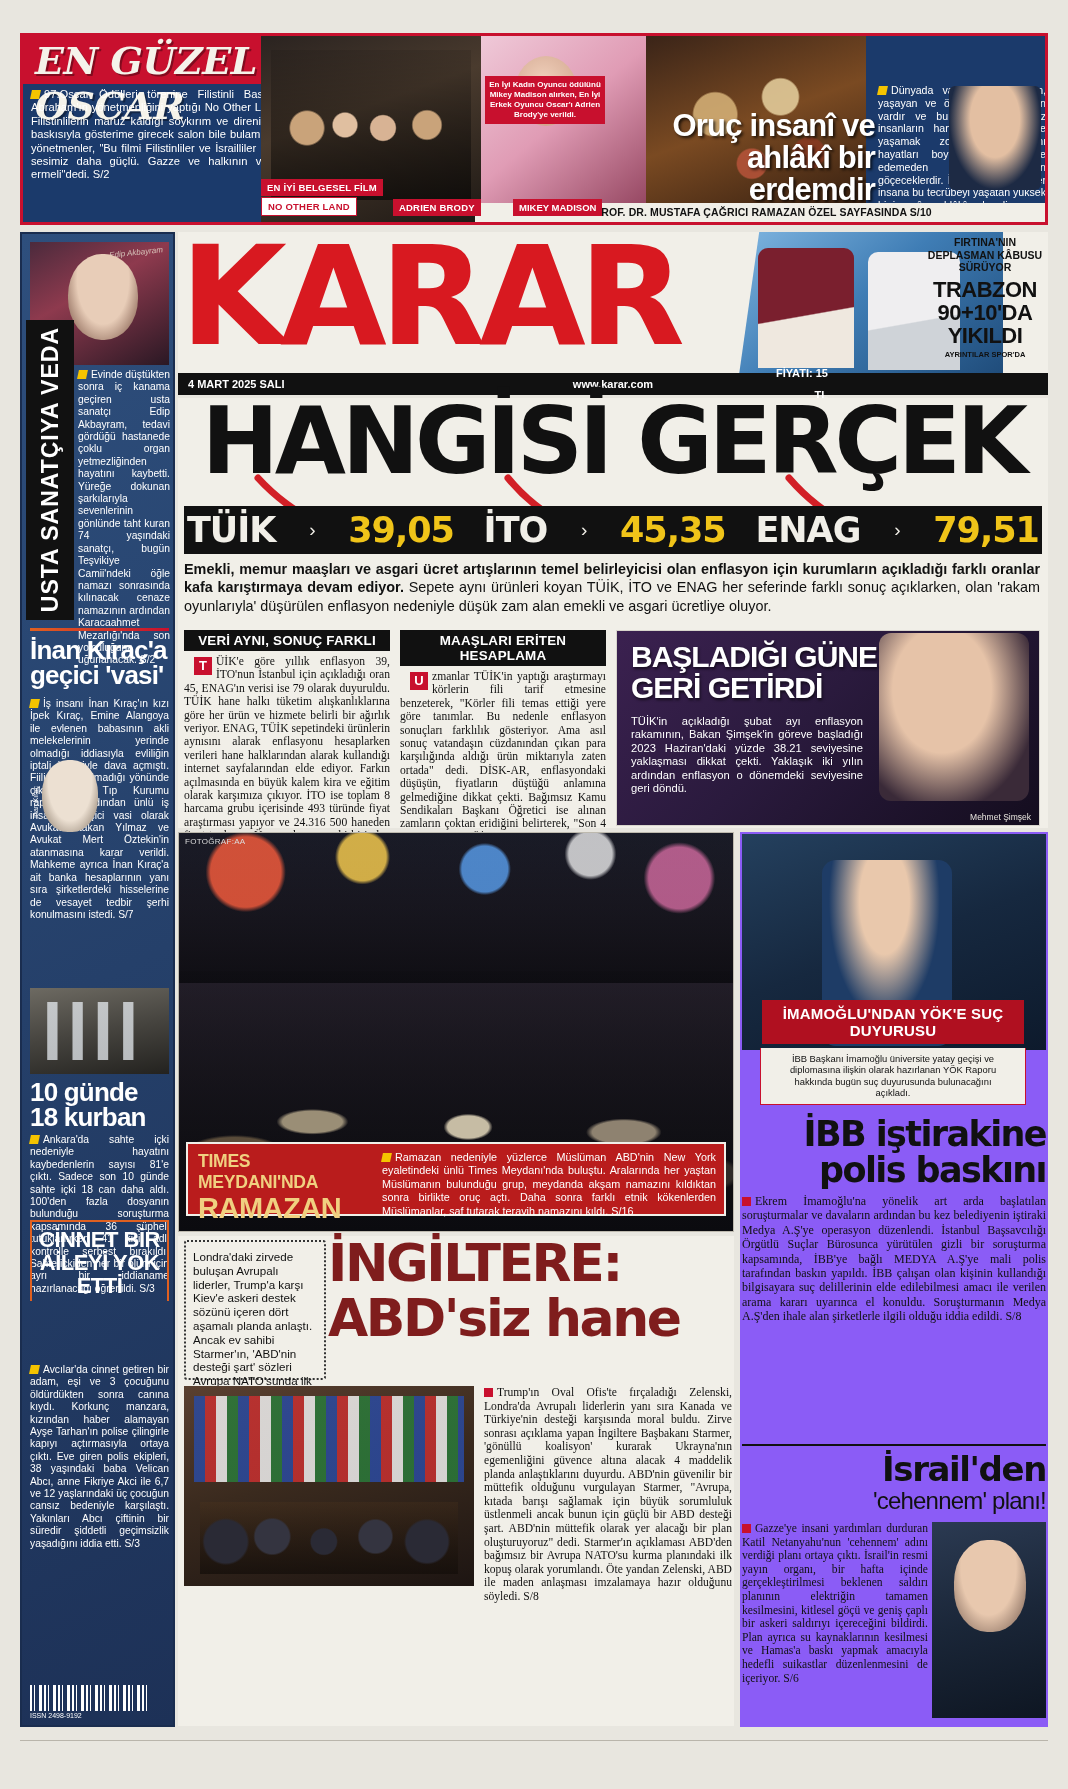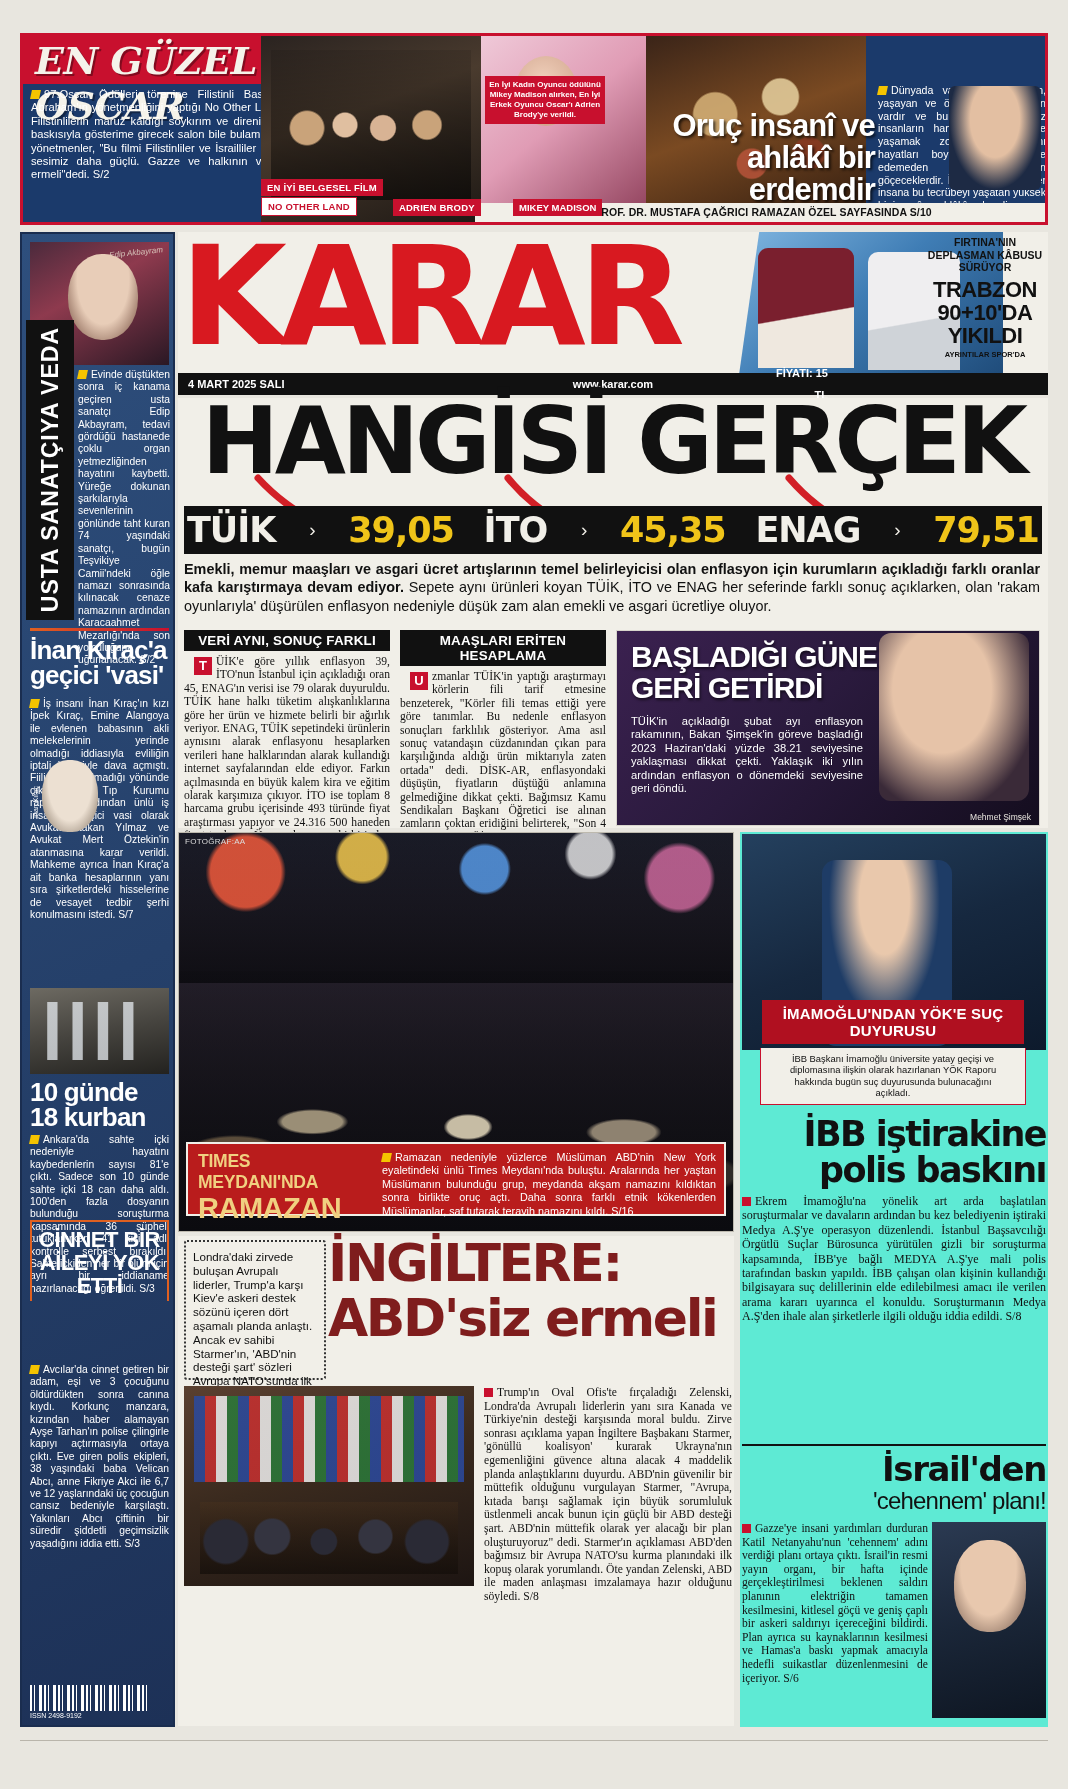--- a/index.html
+++ b/index.html
@@ -405,21 +405,21 @@
     position:absolute; left:306px; top:150px; width:248px;
     font-family:"Liberation Serif", serif;
     font-size:11.6px; line-height:13.6px; text-align:justify; color:#111;
   }
   .sq-red{ display:inline-block; width:9px; height:9px; background:#c8102e;
     margin-right:4px; vertical-align:-1px; }
 
   
   .right-col{
     position:absolute; left:740px; top:832px; width:308px; height:895px;
-    background:#5eead4;
+    background:#8b5cf6;
   }
   .ima-photo{
     position:absolute; left:2px; top:2px; width:304px; height:216px;
     background: linear-gradient(160deg,#24405e 0%,#16283f 50%,#0d1a2c 100%);
     overflow:hidden;
   }
   .ima-photo::after{
     content:""; position:absolute; left:80px; top:26px; width:130px; height:186px;
     background: radial-gradient(ellipse at 48% 22%, #e9c8ac 0 26%, #1e3c66 58%);
     border-radius:14px;
@@ -633,21 +633,21 @@
     </div>
     <div class="tc-right">
       <span class="bullet-y"></span><span>Ramazan nedeniyle yüzlerce Müslüman ABD'nin New York eyaletindeki ünlü Times Meydanı'nda buluştu. Aralarında her yaştan Müslümanın bulunduğu grup, meydanda akşam namazını kıldıktan sonra birlikte oruç açtı. Daha sonra farklı etnik kökenlerden Müslümanlar, saf tutarak teravih namazını kıldı. S/16</span>
     </div>
   </div>
 
   <div class="ing-wrap">
     <div class="ing-note">Londra'daki zirvede buluşan Avrupalı liderler, Trump'a karşı Kiev'e askeri destek sözünü içeren dört aşamalı planda anlaştı. Ancak ev sahibi Starmer'ın, 'ABD'nin desteği şart' sözleri Avrupa NATO'sunda ilk kopuş olarak değerlendirildi.</div>
     <div class="ing-head">
       <span>İNGİLTERE:</span><br>
-      <span>ABD'siz ermeli</span>
+      <span>ABD'siz hane</span>
     </div>
     <div class="ing-photo"></div>
     <div class="ing-body">
       <span class="sq-red"></span><span>Trump'ın Oval Ofis'te fırçaladığı Zelenski, Londra'da Avrupalı liderlerin yanı sıra Kanada ve Türkiye'nin desteği karşısında moral buldu. Zirve sonrası açıklama yapan İngiltere Başbakanı Starmer, 'gönüllü koalisyon' kurarak Ukrayna'nın egemenliğini güvence altına alacak 4 maddelik planda anlaştıklarını duyurdu. ABD'nin güvenilir bir müttefik olduğunu vurgulayan Starmer, "Avrupa, kıtada barışı sağlamak için büyük sorumluluk üstlenmeli ancak bunun için güçlü bir ABD desteği şart. ABD'nin müttefik olarak yer alacağı bir plan oluşturuyoruz" dedi. Starmer'ın açıklaması ABD'den bağımsız bir Avrupa NATO'su kurma planındaki ilk kopuş olarak yorumlandı. Öte yandan Zelenski, ABD ile maden anlaşması imzalamaya hazır olduğunu söyledi. S/8</span>
     </div>
   </div>
 
   <div class="right-col">
 
     <div class="ima-photo"></div>

